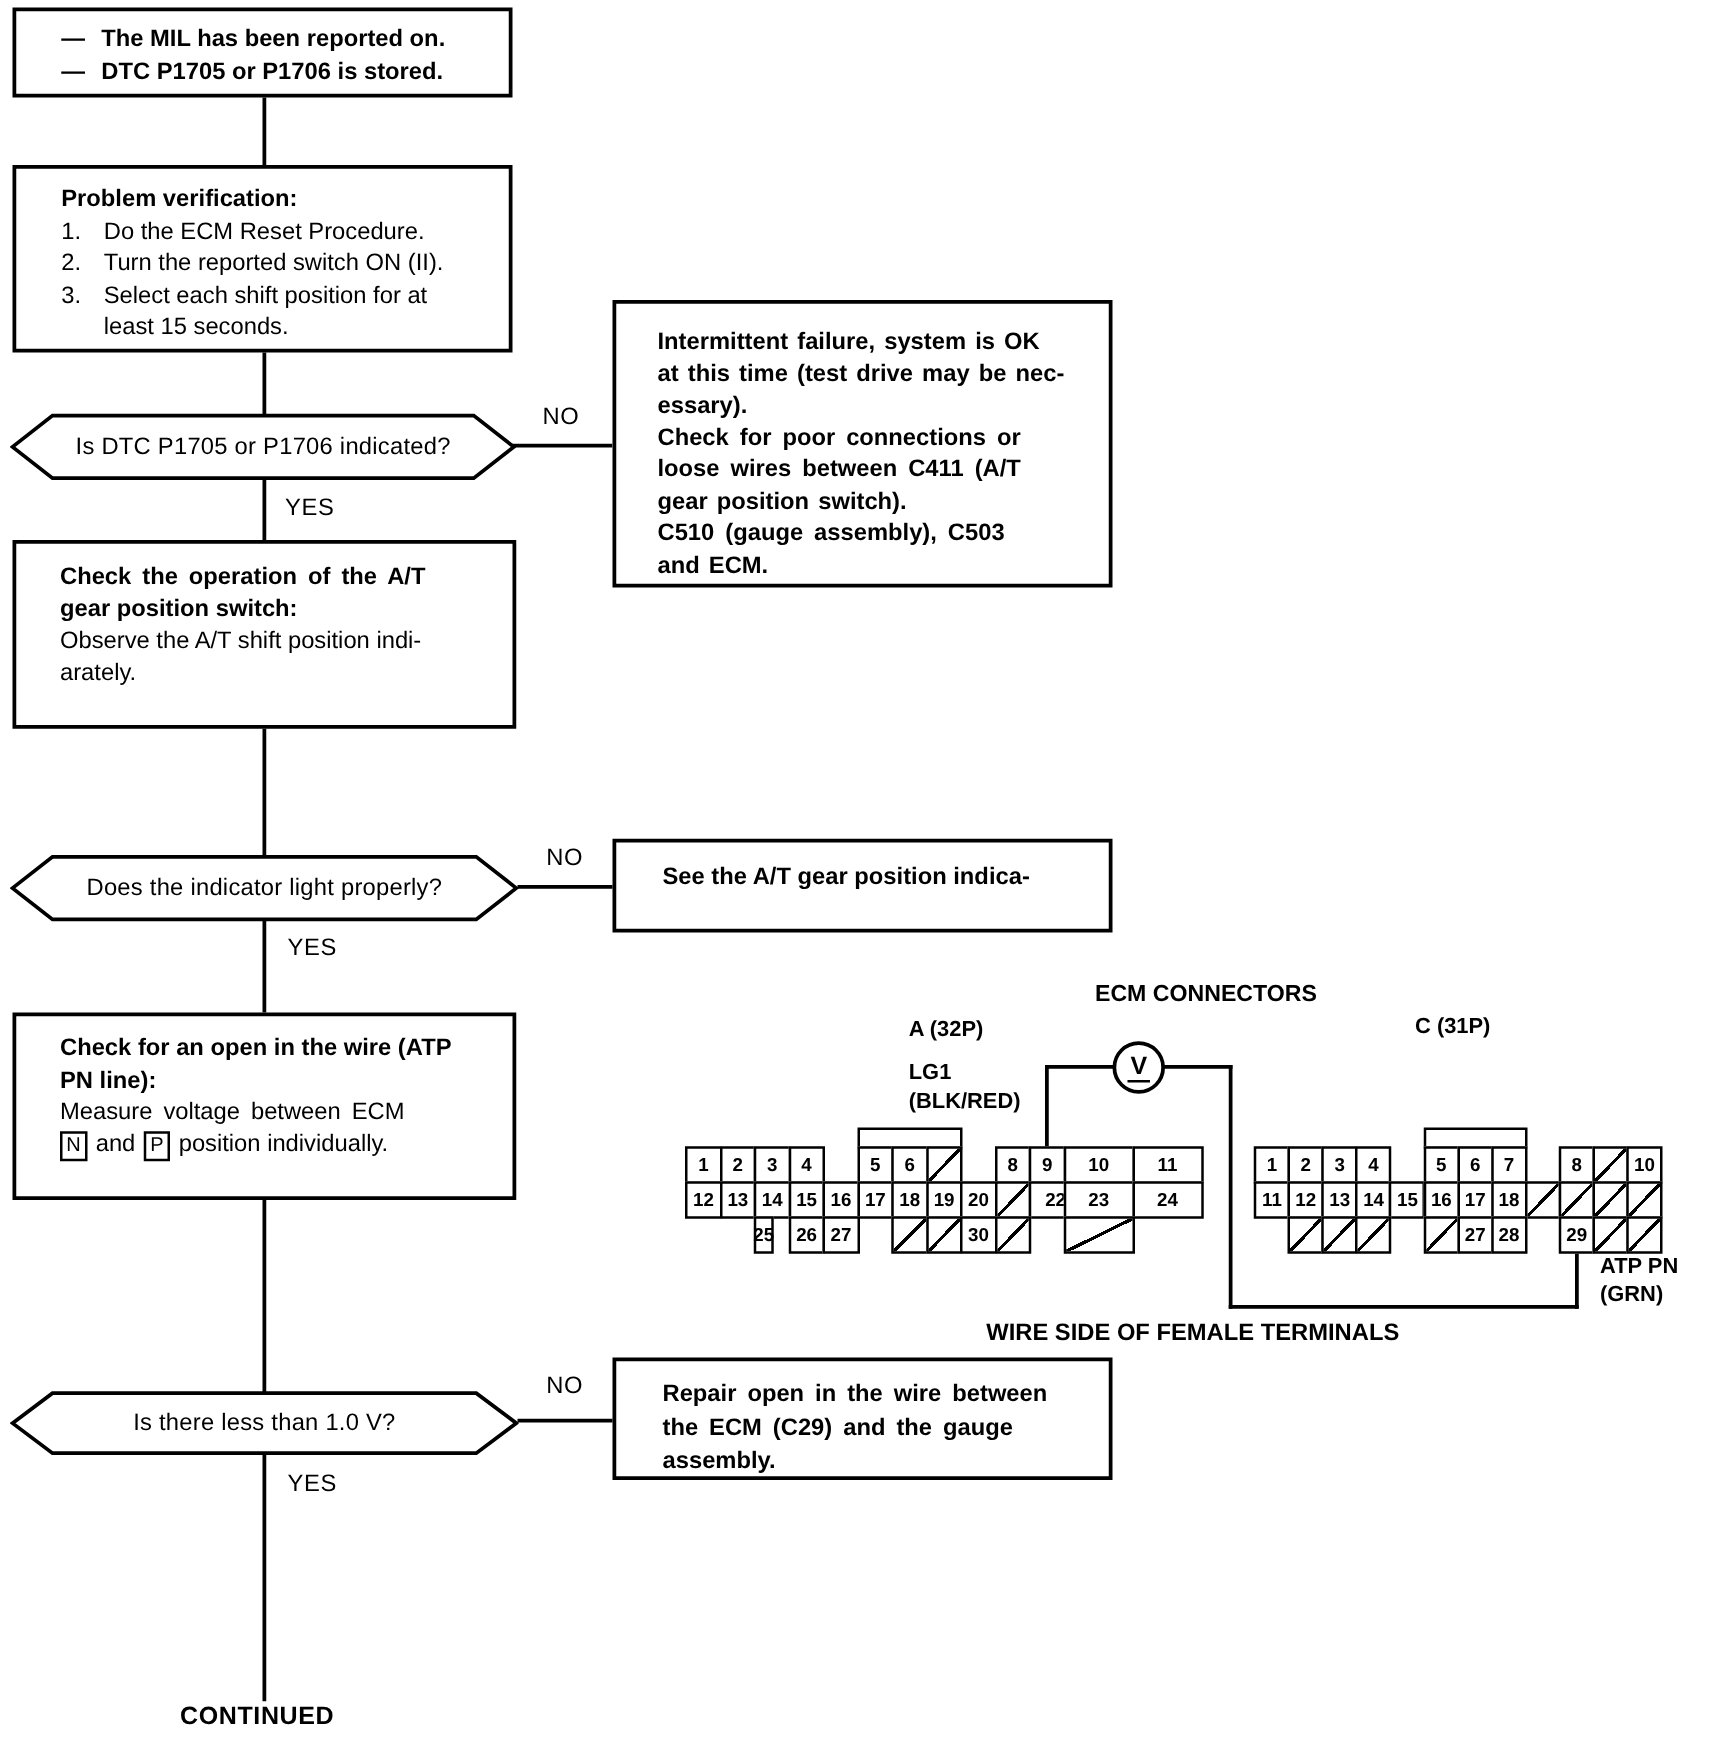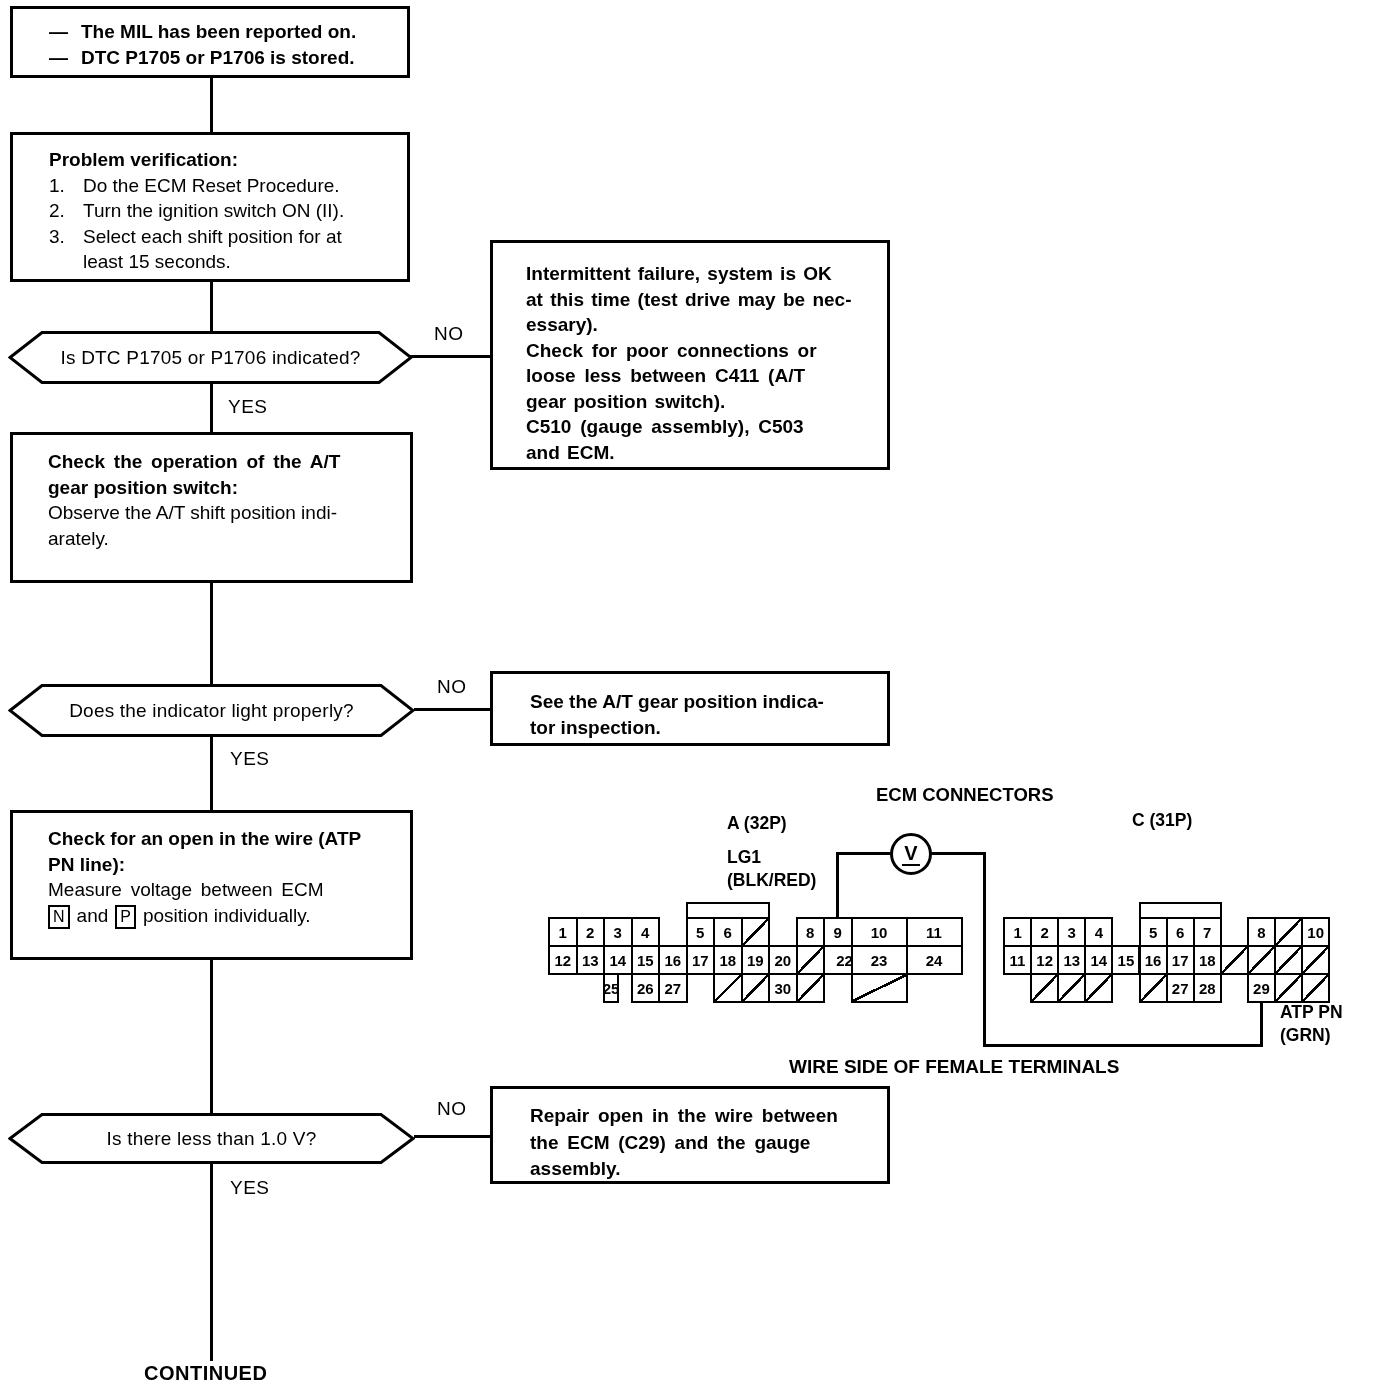--- a/index.html
+++ b/index.html
@@ -82,21 +82,21 @@
   </div>
 
   <div class="box" style="left:10px;top:132px;width:400px;height:150px;padding:12px 6px 0 36px;">
     <div class="bold">Problem verification:</div>
     <div class="pitem">
       <span class="pnum">1.</span>
       <span><span>Do the ECM Reset Procedure.</span></span>
     </div>
     <div class="pitem">
       <span class="pnum">2.</span>
-      <span><span>Turn the ignition switch ON (II).</span></span>
+      <span><span>Turn the reported switch ON (II).</span></span>
     </div>
     <div class="pitem">
       <span class="pnum">3.</span>
       <span><span>Select each shift position for at</span><br>
       <span>least 15 seconds.</span></span>
     </div>
   </div>
 
   <div class="hexwrap" style="left:8px;top:330px;width:405px;height:55px;">
     <svg width="405" height="55" viewBox="0 0 405 55">
@@ -105,21 +105,21 @@
     <div class="hexlabel">Is DTC P1705 or P1706 indicated?</div>
   </div>
   <div class="edge-label" style="left:434px;top:323px;">NO</div>
   <div class="edge-label" style="left:228px;top:396px;">YES</div>
 
   <div class="box bold ws2" style="left:490px;top:240px;width:400px;height:230px;padding:18px 6px 0 33px;">
     <div class="tline">Intermittent failure, system is OK</div>
     <div class="tline">at this time (test drive may be nec-</div>
     <div class="tline">essary).</div>
     <div class="tline ws">Check for poor connections or</div>
-    <div class="tline ws">loose less between C411 (A/T</div>
+    <div class="tline ws">loose wires between C411 (A/T</div>
     <div class="tline">gear position switch).</div>
     <div class="tline ws">C510 (gauge assembly), C503</div>
     <div class="tline">and ECM.</div>
   </div>
 
   <div class="box" style="left:10px;top:432px;width:403px;height:151px;padding:14px 6px 0 35px;">
     <div class="tline bold ws">Check the operation of the A/T</div>
     <div class="tline bold">gear position switch:</div>
     <div class="tline">Observe the A/T shift position indi-</div>
     <div class="tline">arately.</div>
@@ -129,21 +129,20 @@
     <svg width="407" height="55" viewBox="0 0 407 55">
       <polygon points="2,27.5 34,2.5 373,2.5 405,27.5 373,52.5 34,52.5" fill="#fff" stroke="#000" stroke-width="3"></polygon>
     </svg>
     <div class="hexlabel">Does the indicator light properly?</div>
   </div>
   <div class="edge-label" style="left:437px;top:676px;">NO</div>
   <div class="edge-label" style="left:230px;top:748px;">YES</div>
 
   <div class="box bold" style="left:490px;top:671px;width:400px;height:75px;padding:15px 6px 0 37px;">
     <div class="tline">See the A/T gear position indica-</div>
-    <div class="tline">tor inspection.</div>
   </div>
 
   <div class="box" style="left:10px;top:810px;width:403px;height:150px;padding:13px 6px 0 35px;">
     <div class="tline bold">Check for an open in the wire (ATP</div>
     <div class="tline bold">PN line):</div>
     <div class="tline ws">Measure voltage between ECM</div>
     <div class="tline-np">
       <span class="boxed-letter">N</span><span>and</span><span class="boxed-letter">P</span><span>position individually.</span>
     </div>
   </div>

